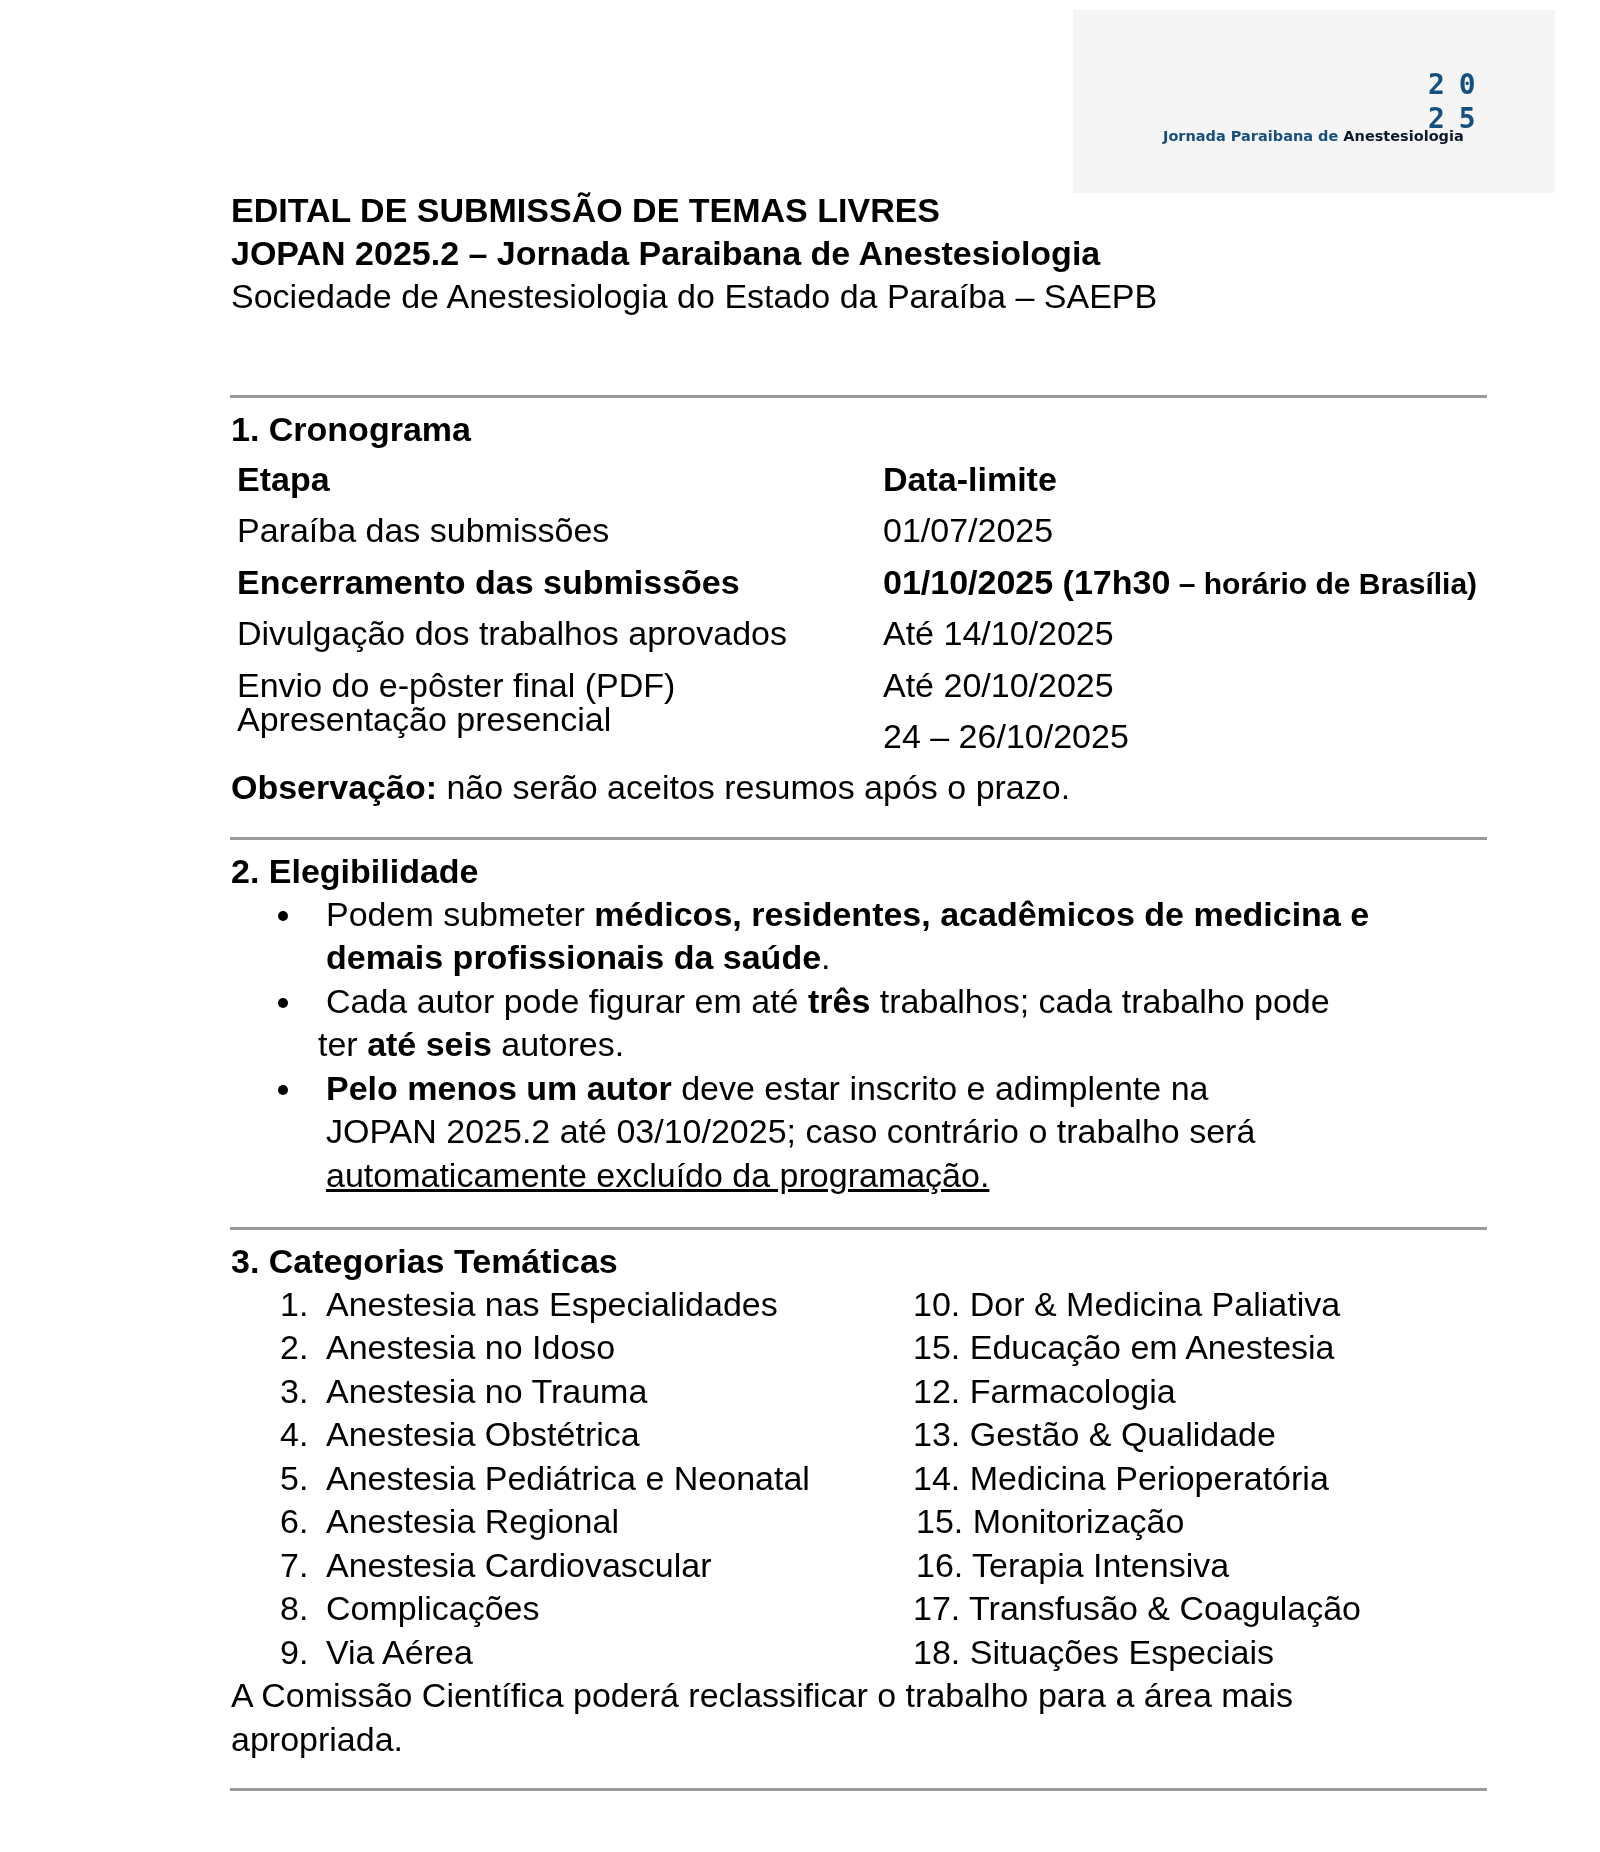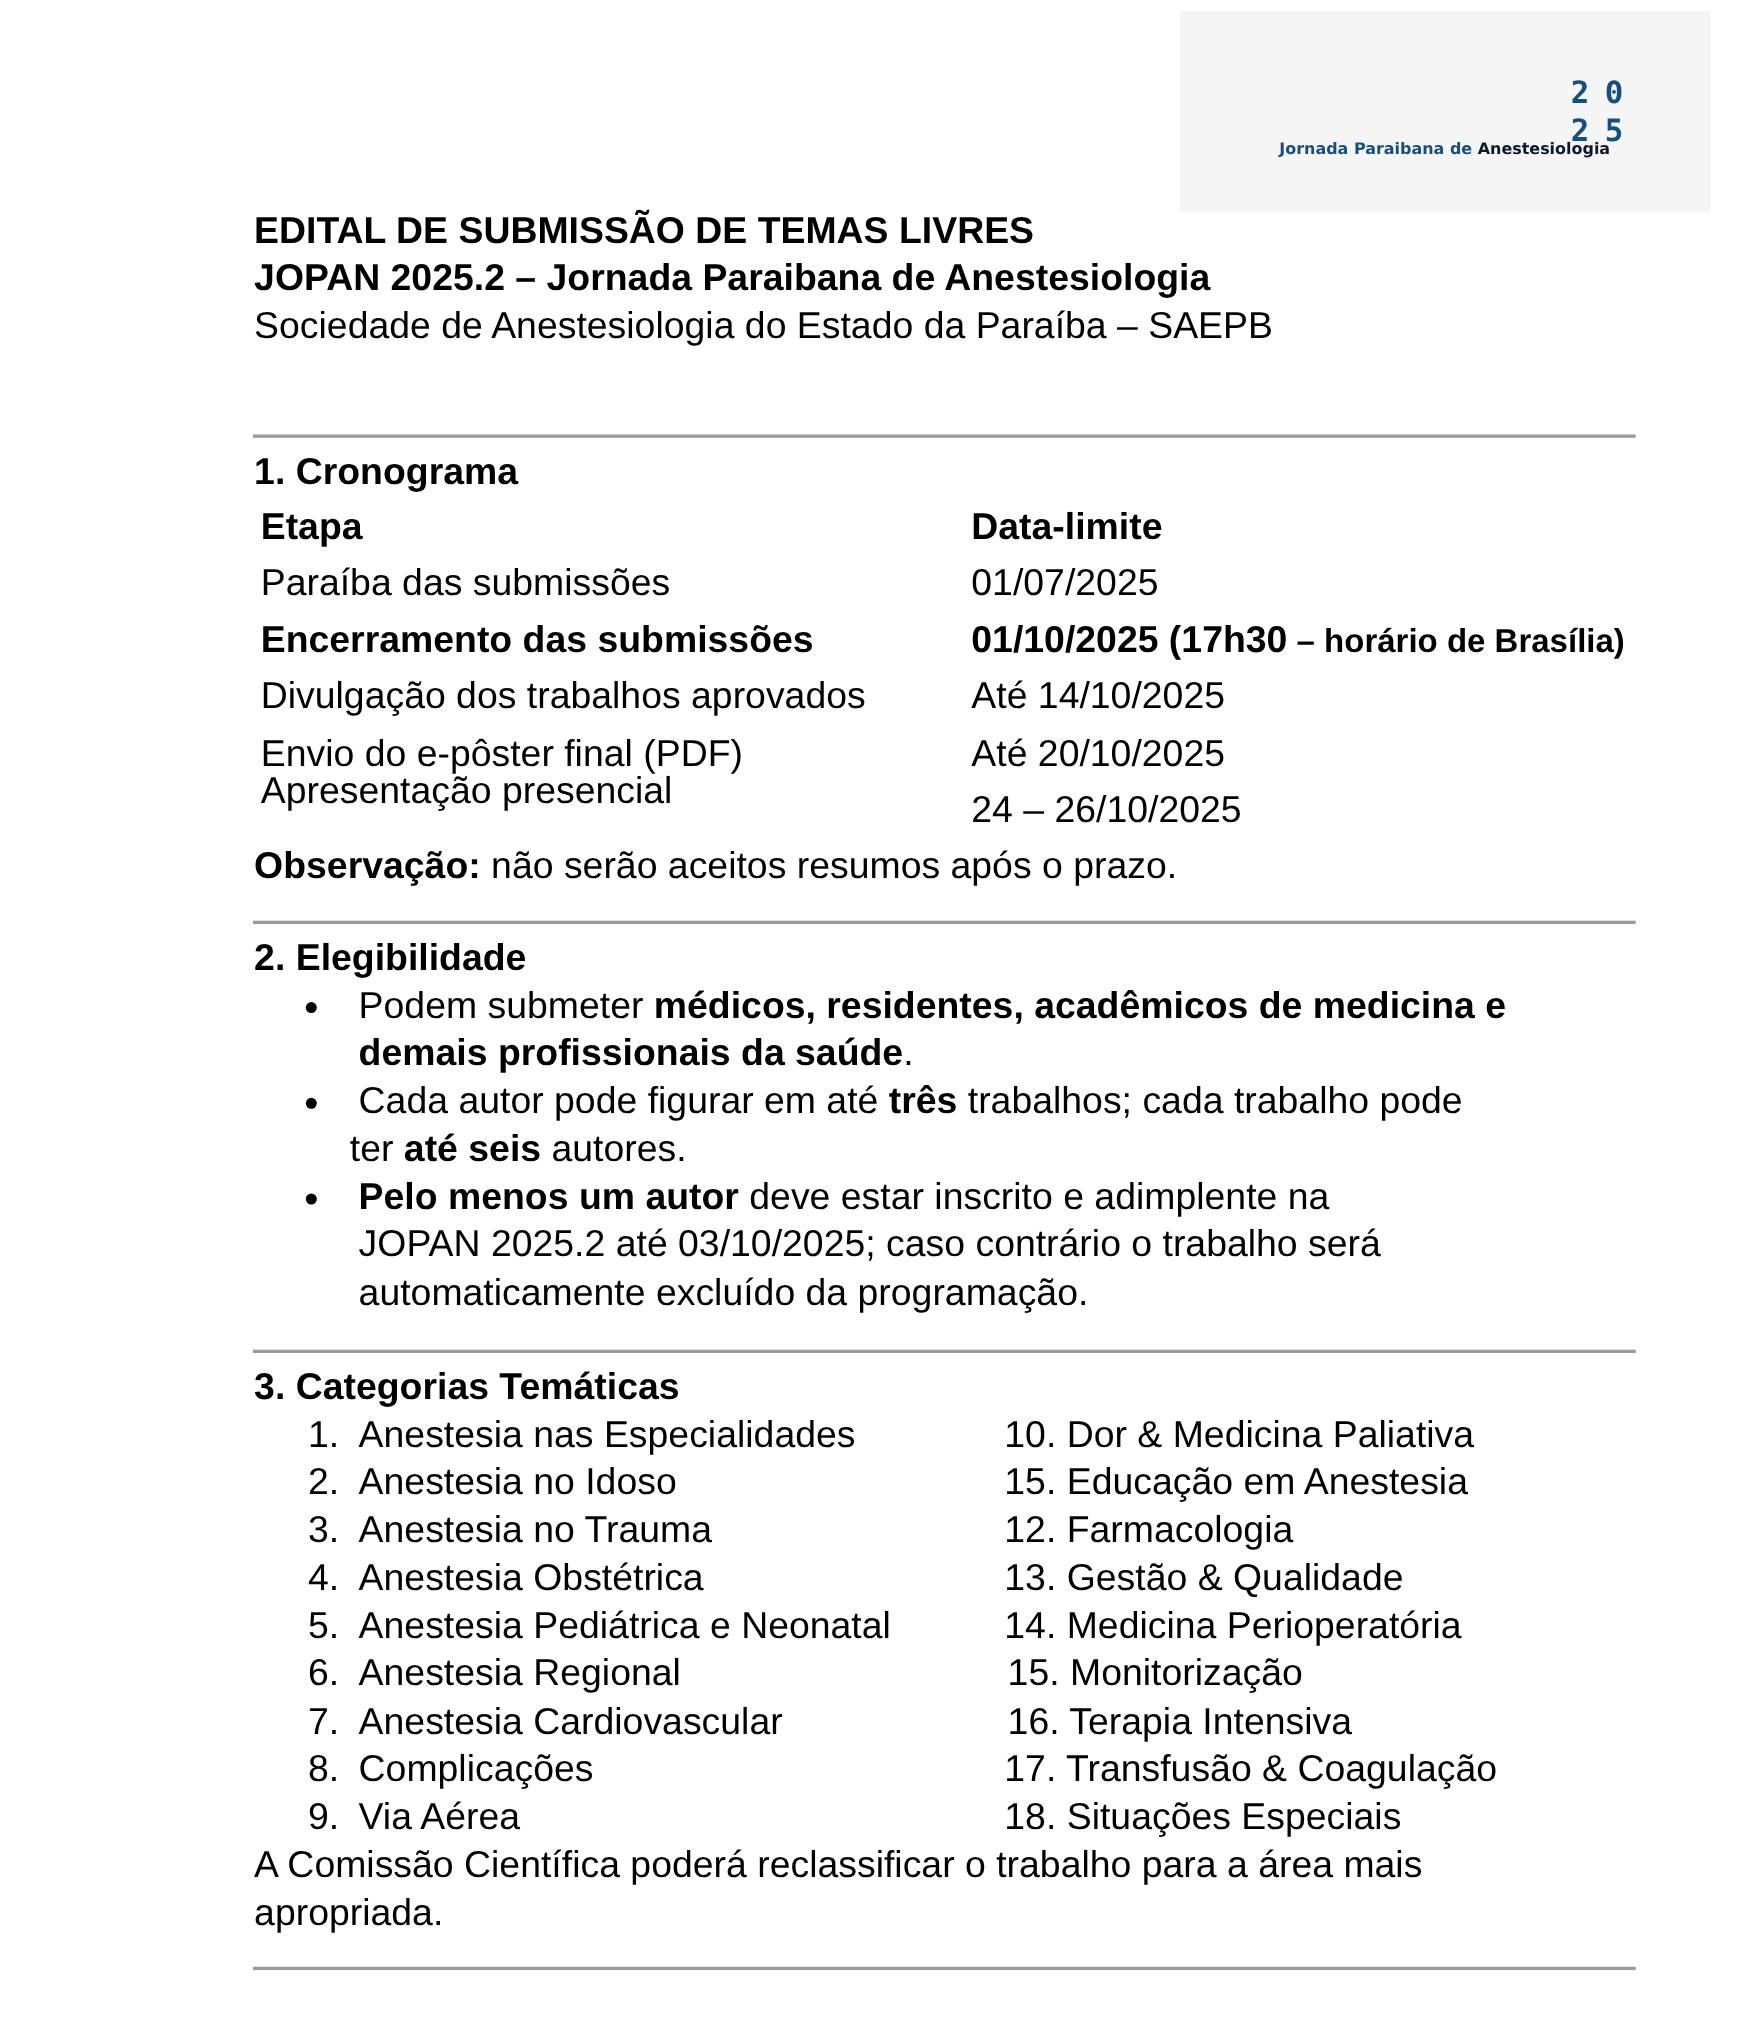--- a/index.html
+++ b/index.html
@@ -77,21 +77,21 @@
   </div>
   <div>
     <div class="bullet" style="top:998px;"></div>
     <div class="abs t34" style="left:326px; top:980px;"><span>Cada autor pode figurar em até </span><span class="b">três</span><span> trabalhos; cada trabalho pode</span></div>
     <div class="abs t34" style="left:318px; top:1023px;"><span>ter </span><span class="b">até seis</span><span> autores.</span></div>
   </div>
   <div>
     <div class="bullet" style="top:1085px;"></div>
     <div class="abs t34" style="left:326px; top:1067px;"><span class="b">Pelo menos um autor</span><span> deve estar inscrito e adimplente na</span></div>
     <div class="abs t34" style="left:326px; top:1110px;">JOPAN 2025.2 até 03/10/2025; caso contrário o trabalho será</div>
-    <div class="abs t34" style="left:326px; top:1154px;">automaticamente excluído da programação.</div>
+    <div class="abs t34" style="left:326px; top:1154px;text-decoration:underline;">automaticamente excluído da programação.</div>
   </div>
 </div>
 
 <div class="rule" style="top:1227px;"></div>
 
 <div class="abs t34 b" style="left:231px; top:1240px;">3. Categorias Temáticas</div>
 <div>
   <div class="abs t34" style="left:280px; top:1283px;"><span class="cat-num">1.</span><span>Anestesia nas Especialidades</span></div>
   <div class="abs t34" style="left:280px; top:1326px;"><span class="cat-num">2.</span><span>Anestesia no Idoso</span></div>
   <div class="abs t34" style="left:280px; top:1370px;"><span class="cat-num">3.</span><span>Anestesia no Trauma</span></div>

